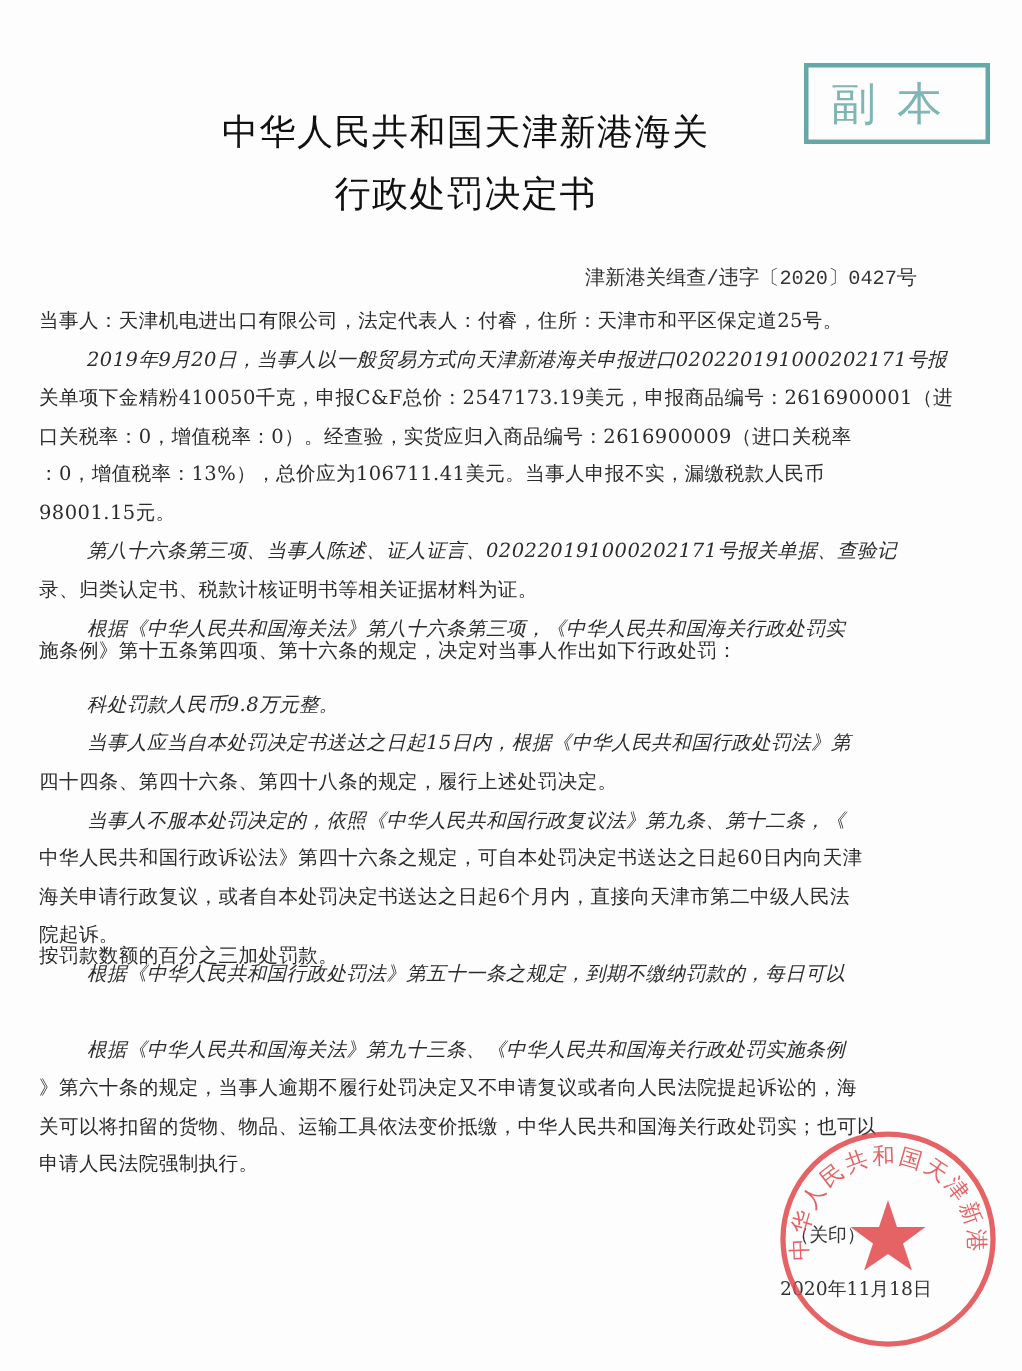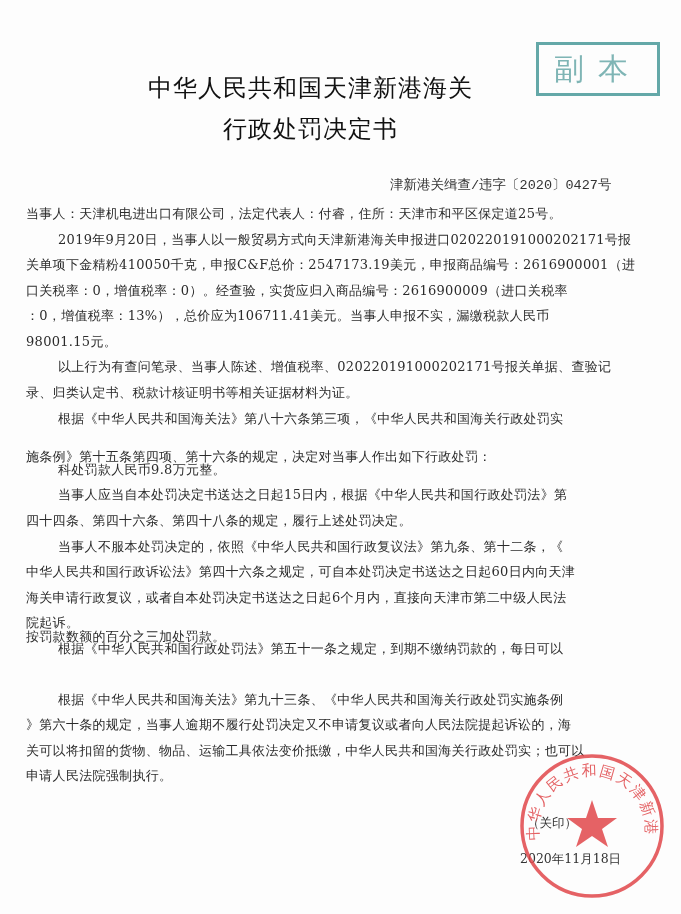--- a/index.html
+++ b/index.html
@@ -26,21 +26,21 @@
     border:3px solid #4a9a9a; box-sizing:border-box;
     display:flex; align-items:center; justify-content:center;
     color:#6aa9a9; font-size:30px; letter-spacing:14px;
     font-family:Liberation Serif, serif;
     opacity:0.85;
   }
   .line {
     position:absolute; left:26px; white-space:nowrap;
     font-size:13px; color:#2b2b2b; letter-spacing:0.3px;
   }
-  .ind { left:58px; }
+  .ind { left:58px;font-style:italic; }
   .sig {
     position:absolute; font-size:12.5px; color:#333; white-space:nowrap;
   }
   .seal {
     position:absolute; left:518px; top:752px; width:148px; height:148px;
     pointer-events:none;
   }
 </style>
 </head>
 <body>
@@ -49,24 +49,24 @@
 <div class="title t2">行政处罚决定书</div>
 <div class="stamp-copy">副本</div>
 <div class="docno">津新港关缉查/违字〔2020〕0427号</div>
 
 <div class="line" style="top:205px">当事人：天津机电进出口有限公司，法定代表人：付睿，住所：天津市和平区保定道25号。</div>
 <div class="line ind" style="top:231px">2019年9月20日，当事人以一般贸易方式向天津新港海关申报进口020220191000202171号报</div>
 <div class="line" style="top:256px">关单项下金精粉410050千克，申报C&amp;F总价：2547173.19美元，申报商品编号：2616900001（进</div>
 <div class="line" style="top:282px">口关税率：0，增值税率：0）。经查验，实货应归入商品编号：2616900009（进口关税率</div>
 <div class="line" style="top:307px">：0，增值税率：13%），总价应为106711.41美元。当事人申报不实，漏缴税款人民币</div>
 <div class="line" style="top:333px">98001.15元。</div>
-<div class="line ind" style="top:358px">以上行为有查问笔录、当事人陈述、增值税率、020220191000202171号报关单据、查验记</div>
+<div class="line ind" style="top:358px">第八十六条第三项、当事人陈述、证人证言、020220191000202171号报关单据、查验记</div>
 <div class="line" style="top:384px">录、归类认定书、税款计核证明书等相关证据材料为证。</div>
 <div class="line ind" style="top:410px">根据《中华人民共和国海关法》第八十六条第三项，《中华人民共和国海关行政处罚实</div>
-<div class="line" style="top:448px">施条例》第十五条第四项、第十六条的规定，决定对当事人作出如下行政处罚：</div>
+<div class="line" style="top:425px">施条例》第十五条第四项、第十六条的规定，决定对当事人作出如下行政处罚：</div>
 <div class="line ind" style="top:461px">科处罚款人民币9.8万元整。</div>
 <div class="line ind" style="top:486px">当事人应当自本处罚决定书送达之日起15日内，根据《中华人民共和国行政处罚法》第</div>
 <div class="line" style="top:512px">四十四条、第四十六条、第四十八条的规定，履行上述处罚决定。</div>
 <div class="line ind" style="top:538px">当事人不服本处罚决定的，依照《中华人民共和国行政复议法》第九条、第十二条，《</div>
 <div class="line" style="top:563px">中华人民共和国行政诉讼法》第四十六条之规定，可自本处罚决定书送达之日起60日内向天津</div>
 <div class="line" style="top:589px">海关申请行政复议，或者自本处罚决定书送达之日起6个月内，直接向天津市第二中级人民法</div>
 <div class="line" style="top:614px">院起诉。</div>
 <div class="line ind" style="top:640px">根据《中华人民共和国行政处罚法》第五十一条之规定，到期不缴纳罚款的，每日可以</div>
 <div class="line" style="top:628px">按罚款数额的百分之三加处罚款。</div>
 <div class="line ind" style="top:691px">根据《中华人民共和国海关法》第九十三条、《中华人民共和国海关行政处罚实施条例</div>

